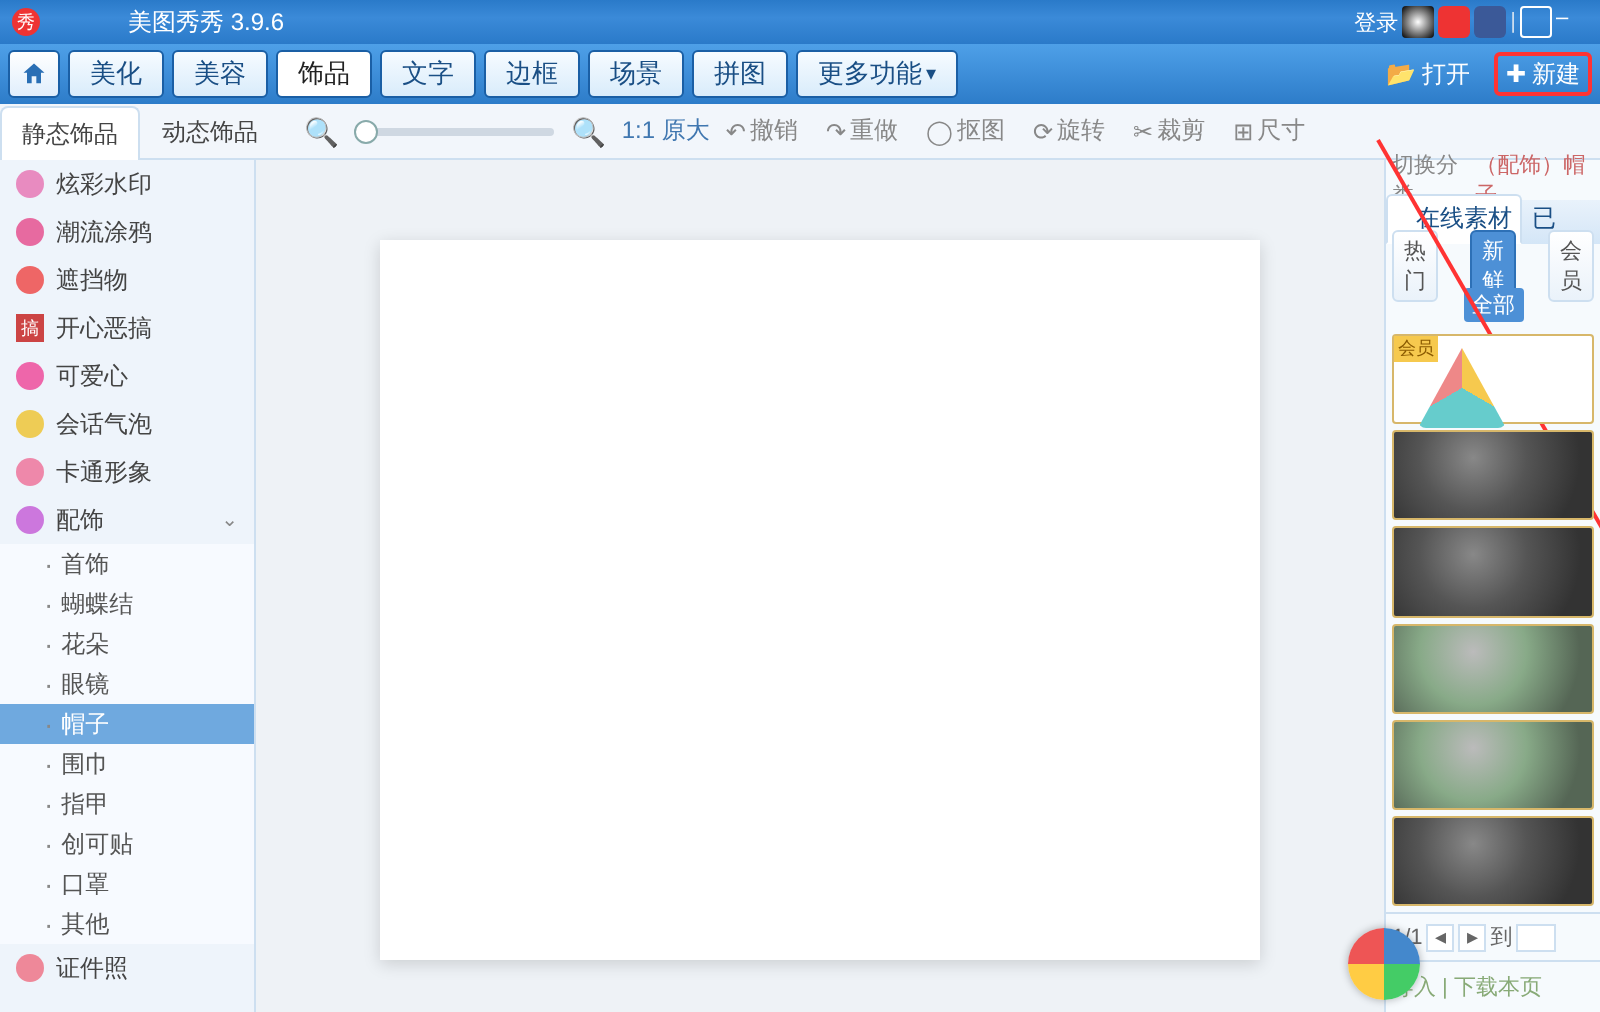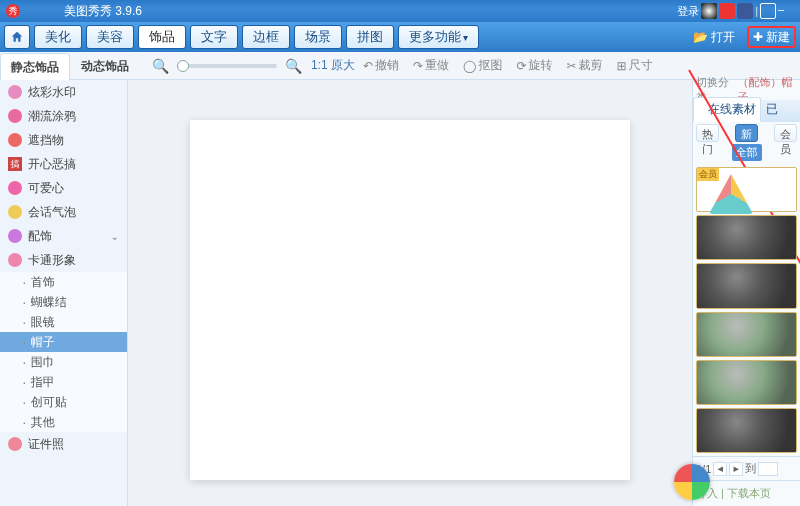--- a/index.html
+++ b/index.html
@@ -14,21 +14,21 @@
 .mainnav { height:30px; background:linear-gradient(#4ea0e8,#2d7cc9); display:flex; align-items:center; padding:0 4px; }
 .mainnav .home { width:26px; height:24px; background:linear-gradient(#fff,#e0eefc); border:1px solid #1a5fa5; border-radius:3px; margin-right:4px; display:flex; align-items:center; justify-content:center; color:#2a6fb5; }
 .mainnav .tab { height:24px; padding:0 10px; background:linear-gradient(#f6fbff,#d9ecfb); border:1px solid #1a5fa5; border-radius:3px; margin-right:4px; display:flex; align-items:center; color:#1a4f85; font-size:13px; cursor:pointer; }
 .mainnav .tab.active { background:linear-gradient(#fff,#fff); color:#222; }
 .mainnav .more::after { content:"▾"; margin-left:2px; font-size:10px; }
 .mainnav .rightbtns { margin-left:auto; display:flex; gap:6px; }
 .mainnav .rbtn { height:22px; padding:0 6px; display:flex; align-items:center; color:#fff; font-size:12px; gap:3px; }
 .mainnav .new { border:2px solid #f33; border-radius:3px; padding:0 4px; }
 .subbar { height:28px; background:#f2f6fb; border-bottom:1px solid #cddff0; display:flex; align-items:center; }
 .subtabs { display:flex; height:100%; }
-.subtab { padding:0 10px; display:flex; align-items:center; border:1px solid transparent; border-bottom:none; font-size:12px; color:#444;font-weight:bold; }
+.subtab { padding:0 10px; display:flex; align-items:center; border:1px solid transparent; border-bottom:none; font-size:12px; color:#444; }
 .subtab.active { background:#fff; border-color:#cddff0; border-radius:4px 4px 0 0; position:relative; top:1px; }
 .toolrow { display:flex; align-items:center; gap:8px; padding-left:12px; color:#666; }
 .toolrow .slider { width:100px; height:4px; background:#cfd8e2; border-radius:2px; position:relative; }
 .toolrow .slider::after { content:""; width:10px; height:10px; background:#fff; border:1px solid #8aa; border-radius:50%; position:absolute; left:0; top:-4px; }
 .toolrow .tbtn { color:#4077b0; display:flex; align-items:center; gap:2px; }
 .toolrow .grp { display:flex; gap:14px; margin-left:auto; padding-right:6px; color:#888; }
 .toolrow .grp div { display:flex; align-items:center; gap:2px; }
 
 .workspace { display:flex; height:calc(506px - 22px - 30px - 28px); }
 .leftpanel { width:128px; background:#eef4fb; border-right:1px solid #cddff0; overflow:hidden; }
@@ -43,21 +43,21 @@
 .canvas .page { width:440px; height:360px; background:#fff; box-shadow:0 2px 8px rgba(0,0,0,.15); }
 .redline { position:absolute; width:2px; background:#f33; transform-origin:top; }
 
 .rightpanel { width:108px; background:#f6fafd; border-left:1px solid #cddff0; display:flex; flex-direction:column; }
 .rtabs { height:22px; background:linear-gradient(#e9f2fb,#d4e6f7); display:flex; align-items:flex-end; font-size:12px; }
 .rtabs .rt { padding:3px 4px; color:#1a4f85; border:1px solid transparent; }
 .rtabs .rt.active { background:#fff; border-color:#cddff0; border-bottom-color:#fff; border-radius:3px 3px 0 0;padding-left:14px; }
 .switchrow { height:20px; display:flex; align-items:center; font-size:11px; color:#666; padding:0 3px; }
 .switchrow .lbl { color:#888; }
 .switchrow .val { color:#c66; margin-left:2px; }
-.filtertabs { height:22px; display:flex; padding:2px 3px; gap:16px; }
+.filtertabs { height:22px; display:flex; align-items:center; padding:2px 3px; gap:16px; }
 .ftab { padding:2px 5px; border:1px solid #cddff0; border-radius:3px; background:linear-gradient(#fff,#eaf2fa); font-size:11px; color:#555; }
 .ftab.active { background:#4d90d6; color:#fff; border-color:#2d70b6; }
 .catrow { height:20px; display:flex; align-items:center; gap:4px; padding:0 4px; font-size:11px;flex-direction:column; }
 .catrow .all { background:#4d90d6; color:#fff; padding:1px 4px; border-radius:2px; }
 .catrow .c2 { color:#4077b0; }
 .thumbs { flex:1; overflow:hidden; padding:3px; display:flex; flex-direction:column; gap:3px; }
 .thumb { height:54px; border:1px solid #d7b76a; background:linear-gradient(135deg,#e8e8e8,#c9c9c9); border-radius:2px; position:relative; }
 .thumb.vip::before { content:"会员"; position:absolute; left:0; top:0; background:#f6c94e; color:#8a5a00; font-size:9px; padding:0 2px; }
 .thumb.t0 { background:#fff; }
 .thumb.t0::after { content:""; position:absolute; left:12px; top:6px; width:44px; height:40px; background:conic-gradient(#f6c94e 0 120deg,#6cc 120deg 240deg,#e88 240deg 360deg); clip-path:polygon(50% 0,100% 100%,0 100%); border-radius:4px; }
@@ -152,36 +152,38 @@
         <span>开心恶搞</span>
       </div>
     <div class="cat">
         <span class="ci" style="background:#e6a"></span>
         <span>可爱心</span>
       </div>
     <div class="cat">
         <span class="ci" style="background:#ec5"></span>
         <span>会话气泡</span>
       </div>
+    <div class="cat">
+        <span class="ci" style="background:#e8a"></span>
+        <span>卡通形象</span>
+      </div>
     <div class="cat expandable">
         <span class="ci" style="background:#c7d"></span>
         <span>配饰</span>
       </div>
-    <div class="cat">
-        <span class="ci" style="background:#e8a"></span>
-        <span>卡通形象</span>
-      </div>
     <div class="sublist">
       <div class="sub">首饰</div>
       <div class="sub">蝴蝶结</div>
+      <div class="sub">花朵</div>
       <div class="sub">眼镜</div>
       <div class="sub sel">帽子</div>
       <div class="sub">围巾</div>
       <div class="sub">指甲</div>
       <div class="sub">创可贴</div>
+      <div class="sub">口罩</div>
       <div class="sub">其他</div>
     </div>
     <div class="cat">
         <span class="ci" style="background:#e89"></span>
         <span>证件照</span>
       </div>
   </div>
 
   <div class="canvas">
     <div class="page"></div>

